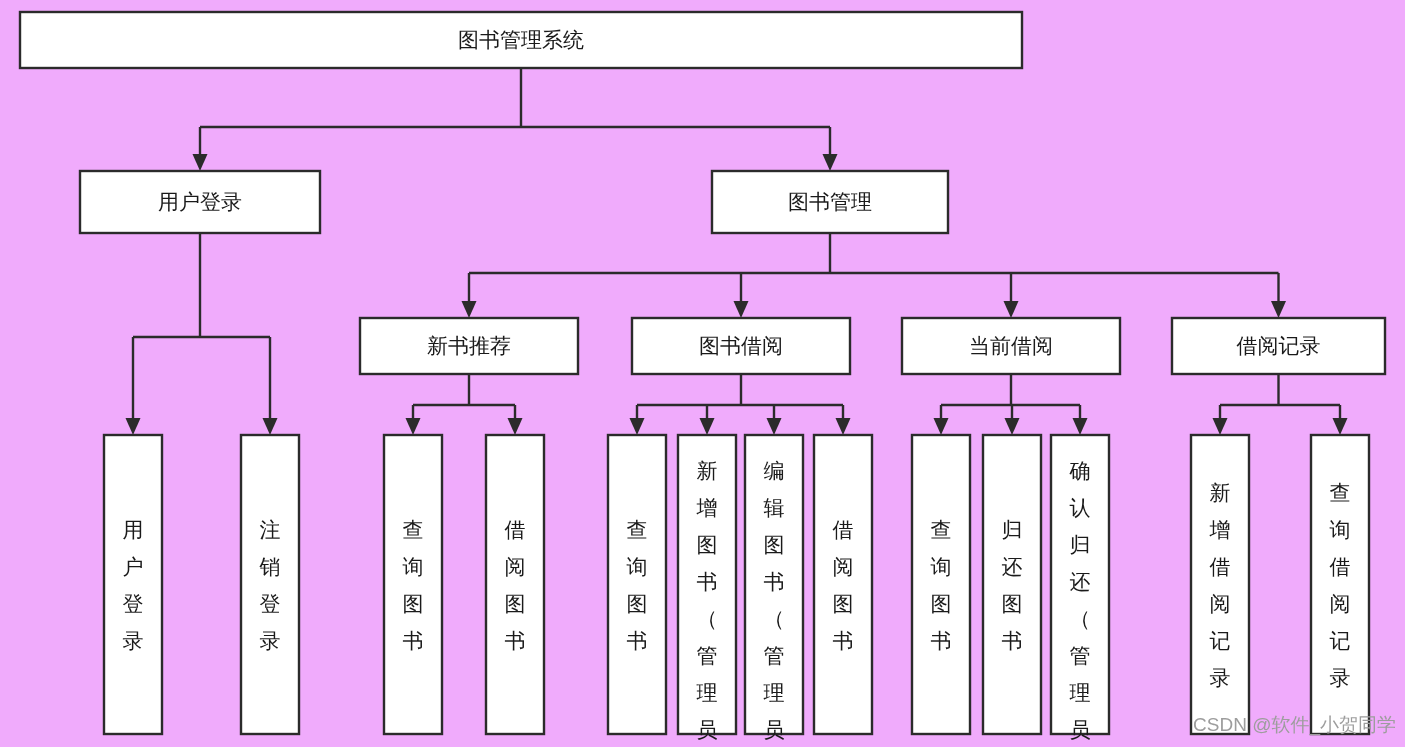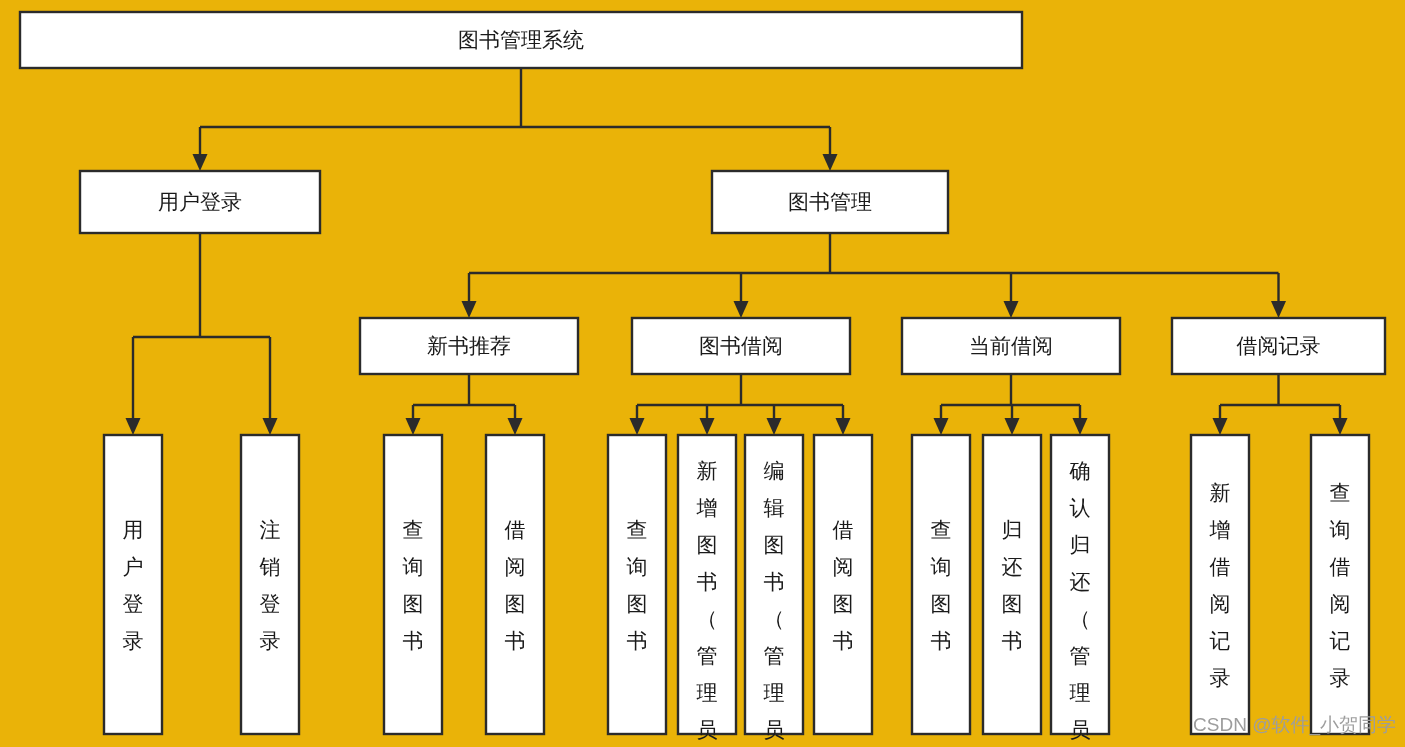--- a/index.html
+++ b/index.html
@@ -10,21 +10,21 @@
   body {
     width: 1405px;
     height: 747px;
     font-family: "Liberation Sans", "DejaVu Sans", sans-serif;
     overflow: hidden;
   }
   #diagram-root {
     position: relative;
     width: 1405px;
     height: 747px;
-    background: #eab308;
+    background: #f0abfc;
   }
   svg#flowchart {
     position: absolute;
     left: 0;
     top: 0;
     width: 1405px;
     height: 747px;
     display: block;
   }
   .node-box {

